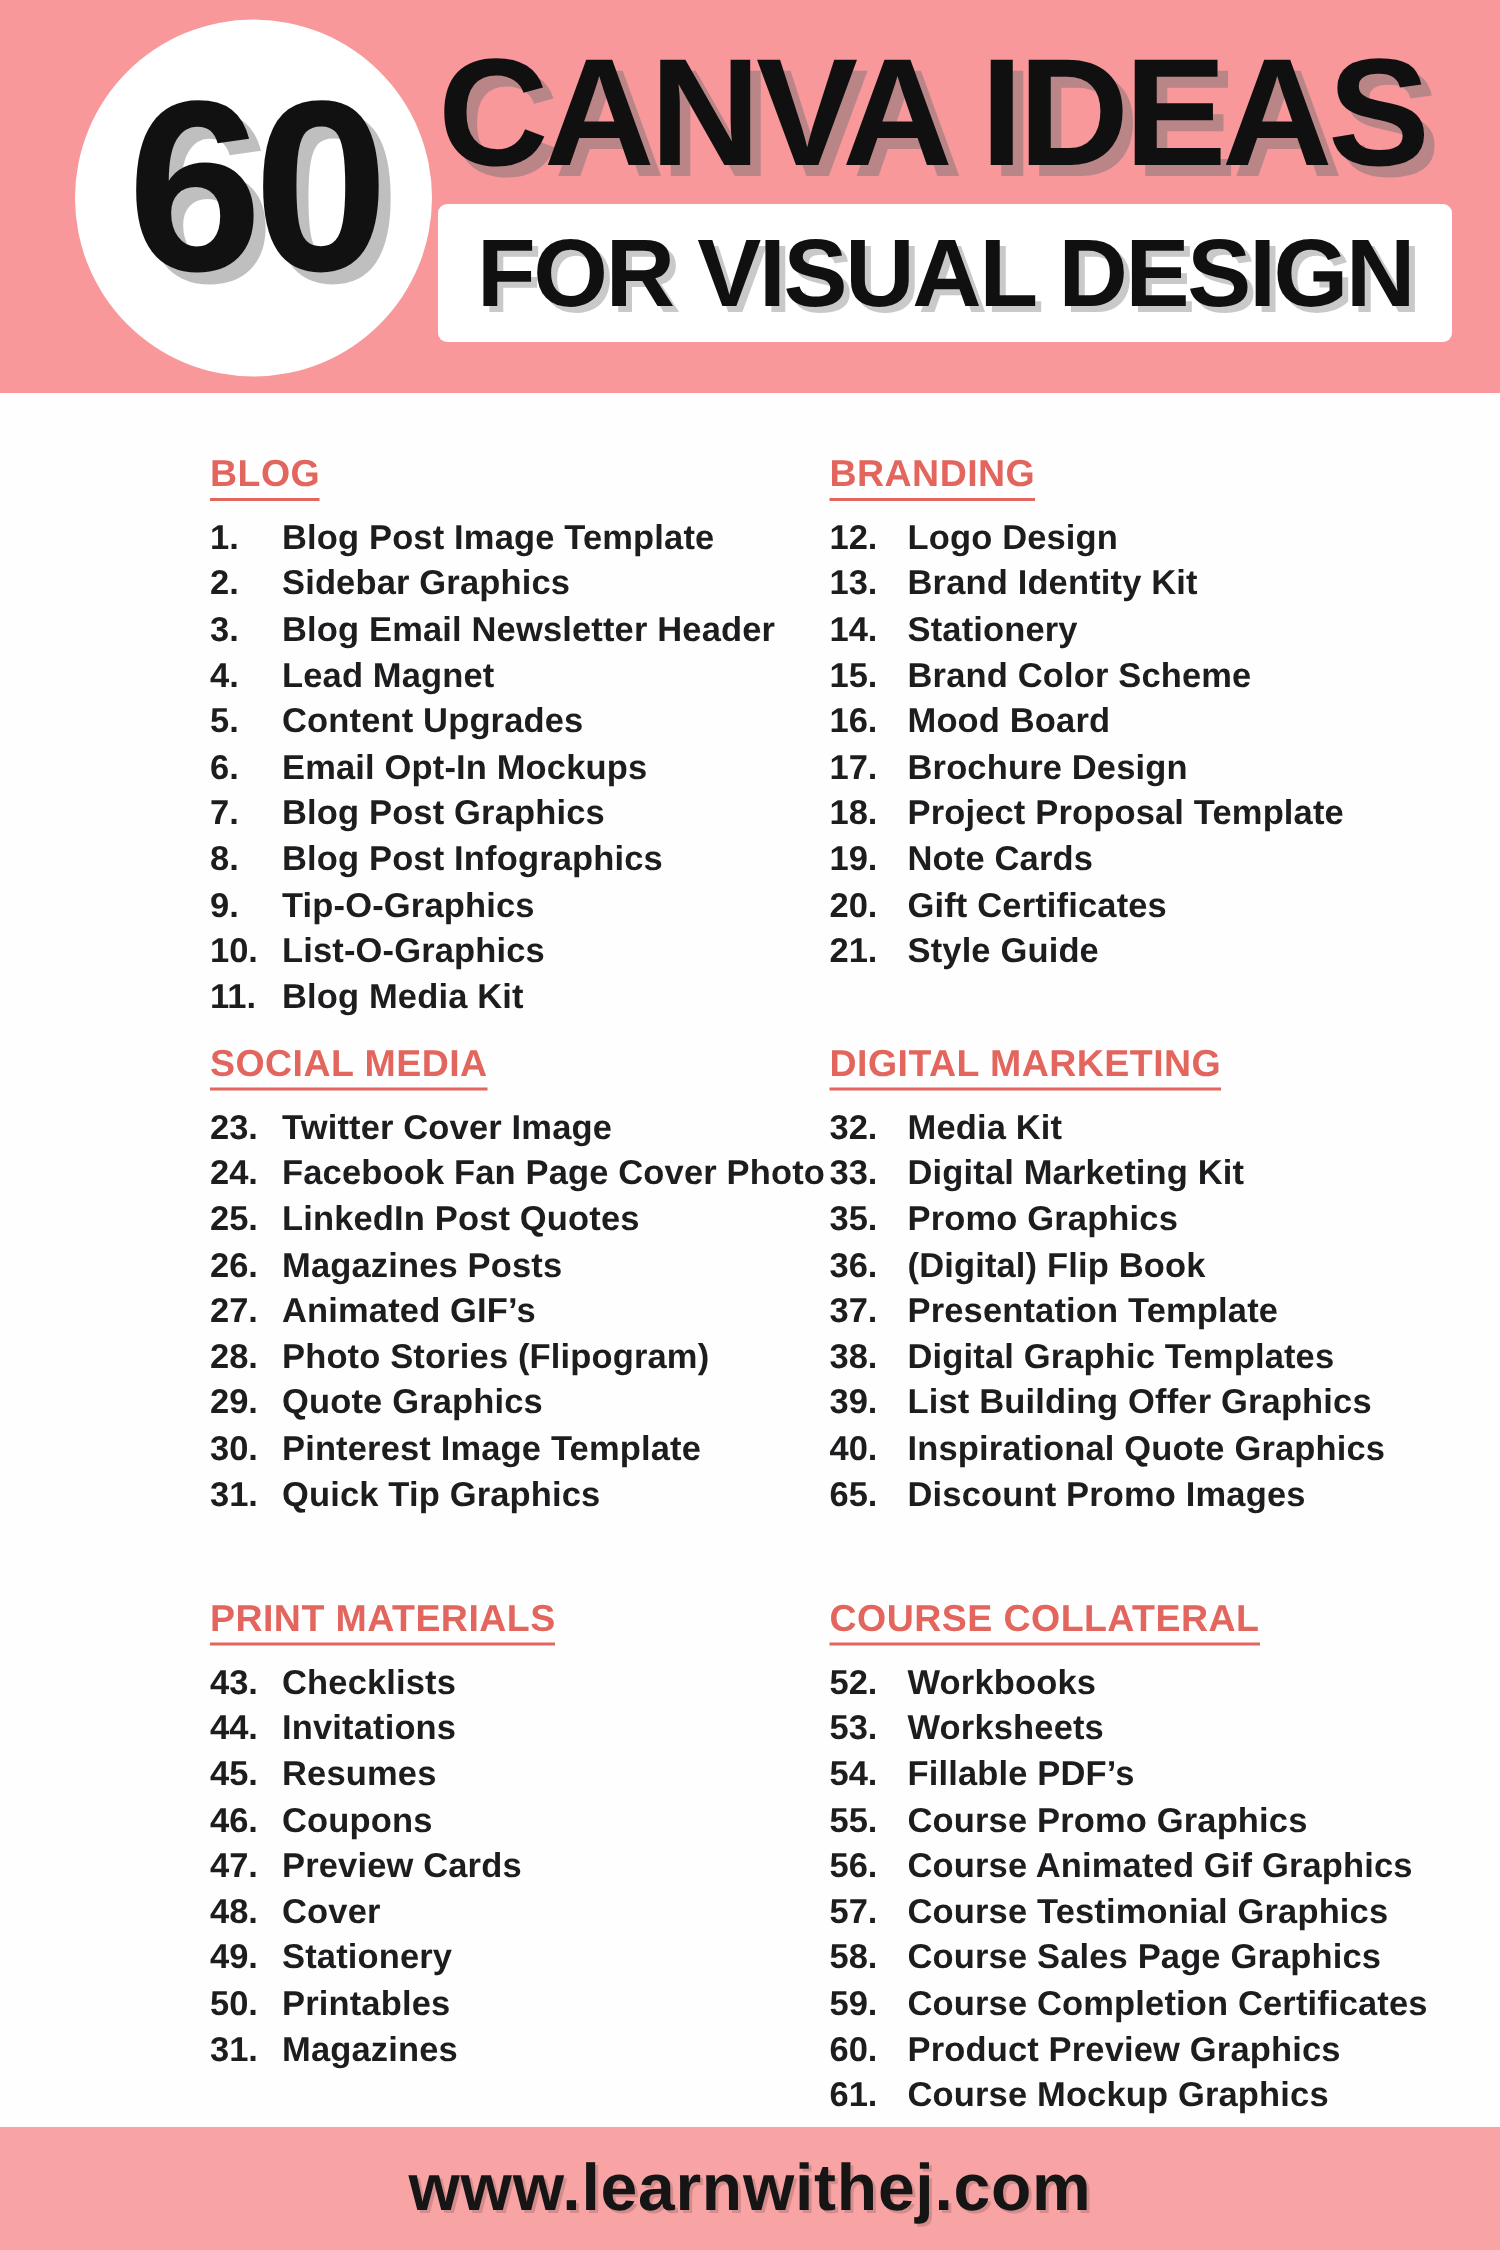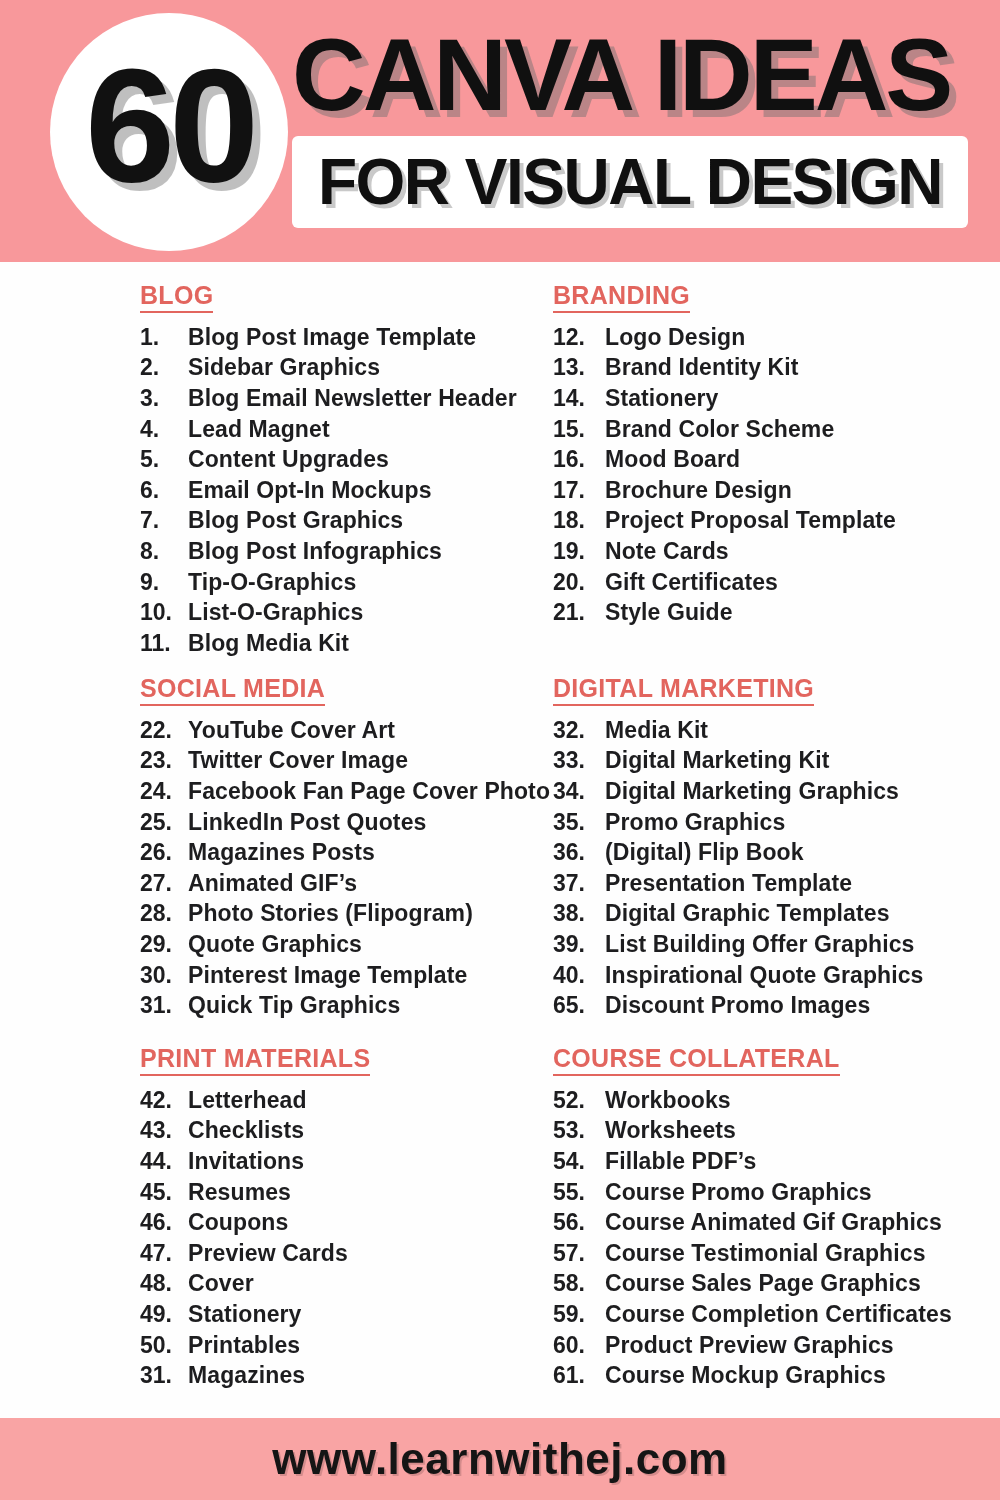--- a/index.html
+++ b/index.html
@@ -53,21 +53,21 @@
     display:flex;align-items:center;justify-content:center;
   }
   .subtitle{
     font-size:64px;font-weight:900;color:#101010;
     letter-spacing:-1.5px;line-height:1;white-space:nowrap;
     text-shadow:4px 4px 0 rgba(120,120,120,0.4);
   }
 
   
   .content{position:absolute;left:0;top:262px;width:1000px;height:1156px;background:#FEFEFE;}
-  .list-section{position:absolute;width:420px;}
+  .list-section{position:absolute;width:420px;margin-top:21px;}
   .pos0{left:140px;top:21px;}
   .pos1{left:553px;top:21px;}
   .pos2{left:140px;top:414px;}
   .pos3{left:553px;top:414px;}
   .pos4{left:140px;top:784px;}
   .pos5{left:553px;top:784px;}
 
   .sec-heading{
     display:inline-block;
     font-size:25px;font-weight:700;
@@ -201,24 +201,20 @@
             <span class="num">20.</span>
             <span class="label">Gift Certificates</span>
           </li>
           <li class="item">
             <span class="num">21.</span>
             <span class="label">Style Guide</span>
           </li>
         </ol></section>
     <section class="list-section pos2 col-left"><h3 class="sec-heading">SOCIAL MEDIA</h3><ol class="items">
           <li class="item">
-            <span class="num">22.</span>
-            <span class="label">YouTube Cover Art</span>
-          </li>
-          <li class="item">
             <span class="num">23.</span>
             <span class="label">Twitter Cover Image</span>
           </li>
           <li class="item">
             <span class="num">24.</span>
             <span class="label">Facebook Fan Page Cover Photo</span>
           </li>
           <li class="item">
             <span class="num">25.</span>
             <span class="label">LinkedIn Post Quotes</span>
@@ -251,24 +247,20 @@
     <section class="list-section pos3 col-right"><h3 class="sec-heading">DIGITAL MARKETING</h3><ol class="items">
           <li class="item">
             <span class="num">32.</span>
             <span class="label">Media Kit</span>
           </li>
           <li class="item">
             <span class="num">33.</span>
             <span class="label">Digital Marketing Kit</span>
           </li>
           <li class="item">
-            <span class="num">34.</span>
-            <span class="label">Digital Marketing Graphics</span>
-          </li>
-          <li class="item">
             <span class="num">35.</span>
             <span class="label">Promo Graphics</span>
           </li>
           <li class="item">
             <span class="num">36.</span>
             <span class="label">(Digital) Flip Book</span>
           </li>
           <li class="item">
             <span class="num">37.</span>
             <span class="label">Presentation Template</span>
@@ -284,24 +276,20 @@
           <li class="item">
             <span class="num">40.</span>
             <span class="label">Inspirational Quote Graphics</span>
           </li>
           <li class="item">
             <span class="num">65.</span>
             <span class="label">Discount Promo Images</span>
           </li>
         </ol></section>
     <section class="list-section pos4 col-left"><h3 class="sec-heading">PRINT MATERIALS</h3><ol class="items">
-          <li class="item">
-            <span class="num">42.</span>
-            <span class="label">Letterhead</span>
-          </li>
           <li class="item">
             <span class="num">43.</span>
             <span class="label">Checklists</span>
           </li>
           <li class="item">
             <span class="num">44.</span>
             <span class="label">Invitations</span>
           </li>
           <li class="item">
             <span class="num">45.</span>

